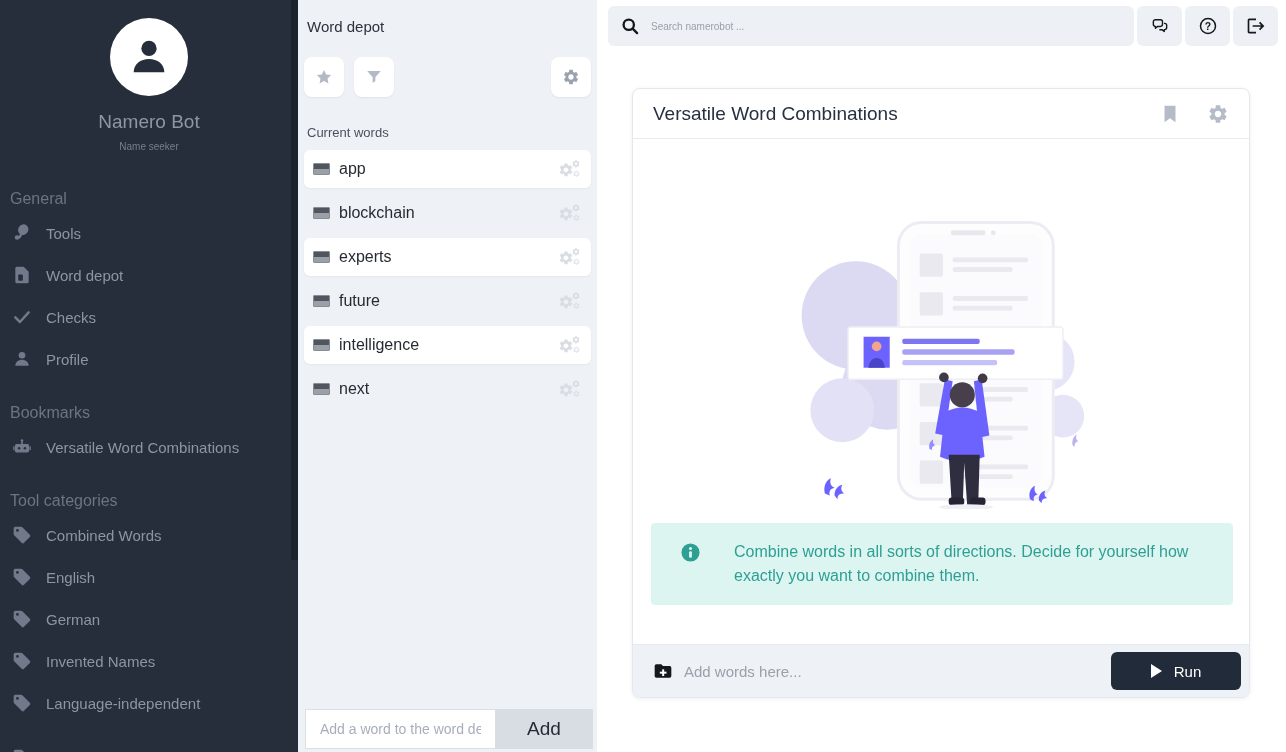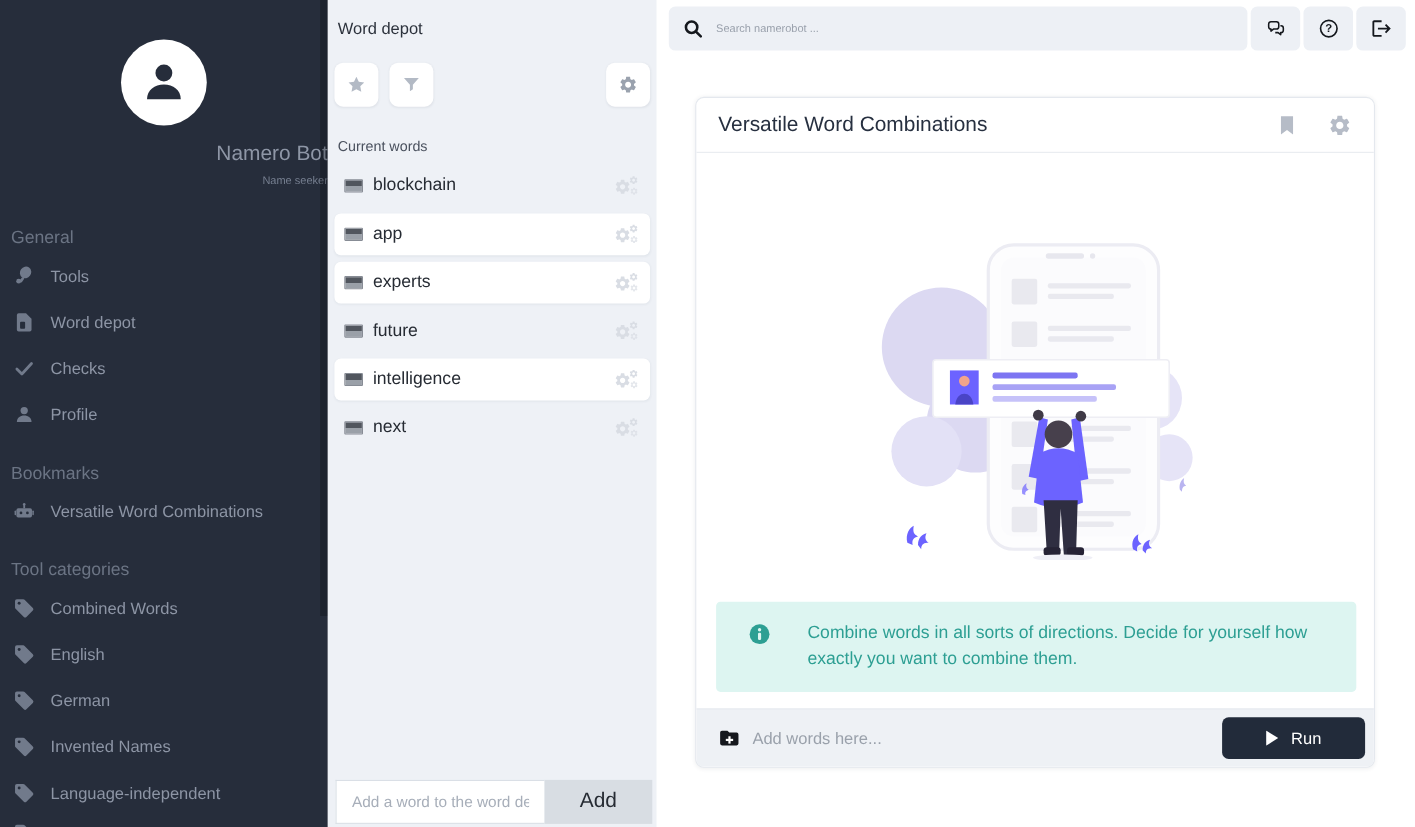--- a/index.html
+++ b/index.html
@@ -3,21 +3,21 @@
 <meta charset="utf-8">
 <style>
   * { margin:0; padding:0; box-sizing:border-box; }
   html,body { width:1286px; height:752px; overflow:hidden; }
   body { font-family:"Liberation Sans", sans-serif; display:flex; background:#fff; color:#262b33; }
   .ic { display:inline-block; vertical-align:middle; flex:none; }
 
   
   .sidebar { position:relative; width:298px; height:752px; background:#262d3b; flex:none; overflow:hidden; }
   .sb-scroll { position:absolute; top:0; right:0; width:7px; height:560px; background:rgba(0,0,0,.22); }
-  .profile { text-align:right; padding-top:36px; }
+  .profile { text-align:center; padding-top:18px; }
   .avatar { width:78px; height:78px; border-radius:50%; background:#fff; margin:0 auto; display:flex; align-items:center; justify-content:center; }
   .avatar svg { width:46px; height:46px; color:#262d3b; }
   .profile-name { margin-top:15px; font-size:19px; color:#8e96a6; }
   .profile-role { margin-top:8px; font-size:10px; color:#767f90; }
   .section-label { margin:38px 0 4px 10px; font-size:16px; color:#6b7484; }
   .section-label.tight { margin-top:24px; }
   .nav-item { display:flex; align-items:center; height:42px; padding-left:12px; color:#8d95a5; font-size:15px; cursor:pointer; }
   .nav-item .ic { width:20px; height:20px; margin-right:14px; color:#717a8b; }
   .cutoff-item { position:absolute; left:12px; top:748px; color:#717a8b; }
   .cutoff-item .ic { width:20px; height:20px; }
@@ -53,21 +53,21 @@
   .top-btn .ic { width:20px; height:20px; }
 
   
   .card { position:absolute; left:35px; top:88px; width:618px; height:610px; background:#fff; border:1px solid #e4e8ee; border-radius:8px; box-shadow:0 1px 4px rgba(40,50,70,.08); display:flex; flex-direction:column; overflow:hidden; }
   .card-header { height:50px; flex:none; display:flex; align-items:center; padding:0 20px; border-bottom:1px solid #e8ebf0; }
   .card-title { font-size:19px; color:#273040; flex:1; }
   .hdr-icon { width:22px; height:22px; color:#b6bcc7; cursor:pointer; }
   .hdr-icon + .hdr-icon { margin-left:26px; }
   .card-body { position:relative; flex:1; }
   .illustration { display:block; margin:70px auto 0; }
-  .info-box { position:absolute; left:18px; right:16px; top:408px; background:#ddf5f1; border-radius:4px; display:flex; align-items:flex-start; padding:17px 24px 17px 30px; }
+  .info-box { position:absolute; left:18px; right:16px; top:384px; background:#ddf5f1; border-radius:4px; display:flex; align-items:flex-start; padding:17px 24px 17px 30px; }
   .info-icon { width:19px; height:19px; margin-top:3px; flex:none; }
   .info-text { margin-left:34px; font-size:16px; line-height:24px; color:#2d9f93; }
   .card-footer { height:53px; flex:none; background:#eef1f5; border-top:1px solid #e6e9ef; display:flex; align-items:center; padding:0 8px 0 20px; }
   .card-footer .folder { width:20px; height:20px; color:#15181d; }
   .card-footer input { flex:1; border:none; background:transparent; margin-left:11px; font-size:15px; font-family:inherit; color:#701a75; outline:none; }
   .card-footer input::placeholder { color:#9aa1ab; }
   .run-btn { width:130px; height:38px; background:#222b3a; color:#fff; border:none; border-radius:6px; font-size:15px; font-family:inherit; display:flex; align-items:center; justify-content:center; cursor:pointer; }
   .run-btn svg { width:11px; height:14px; margin-right:12px; }
 </style>
 </head>
@@ -249,30 +249,30 @@
     </button>
     <button class="tool-btn gear right">
       <svg class="ic">
           <use href="#i-gear"></use>
         </svg>
     </button>
   </div>
 
   <div class="wp-sub">Current words</div>
 
+  <div class="word-row alt">
+    <span class="flag"></span>
+    <span class="word-label">app</span>
+    <svg class="row-gears">
+        <use href="#i-gears"></use>
+      </svg>
+  </div>
   <div class="word-row">
     <span class="flag"></span>
     <span class="word-label">blockchain</span>
-    <svg class="row-gears">
-        <use href="#i-gears"></use>
-      </svg>
-  </div>
-  <div class="word-row alt">
-    <span class="flag"></span>
-    <span class="word-label">app</span>
     <svg class="row-gears">
         <use href="#i-gears"></use>
       </svg>
   </div>
   <div class="word-row alt">
     <span class="flag"></span>
     <span class="word-label">experts</span>
     <svg class="row-gears">
         <use href="#i-gears"></use>
       </svg>

